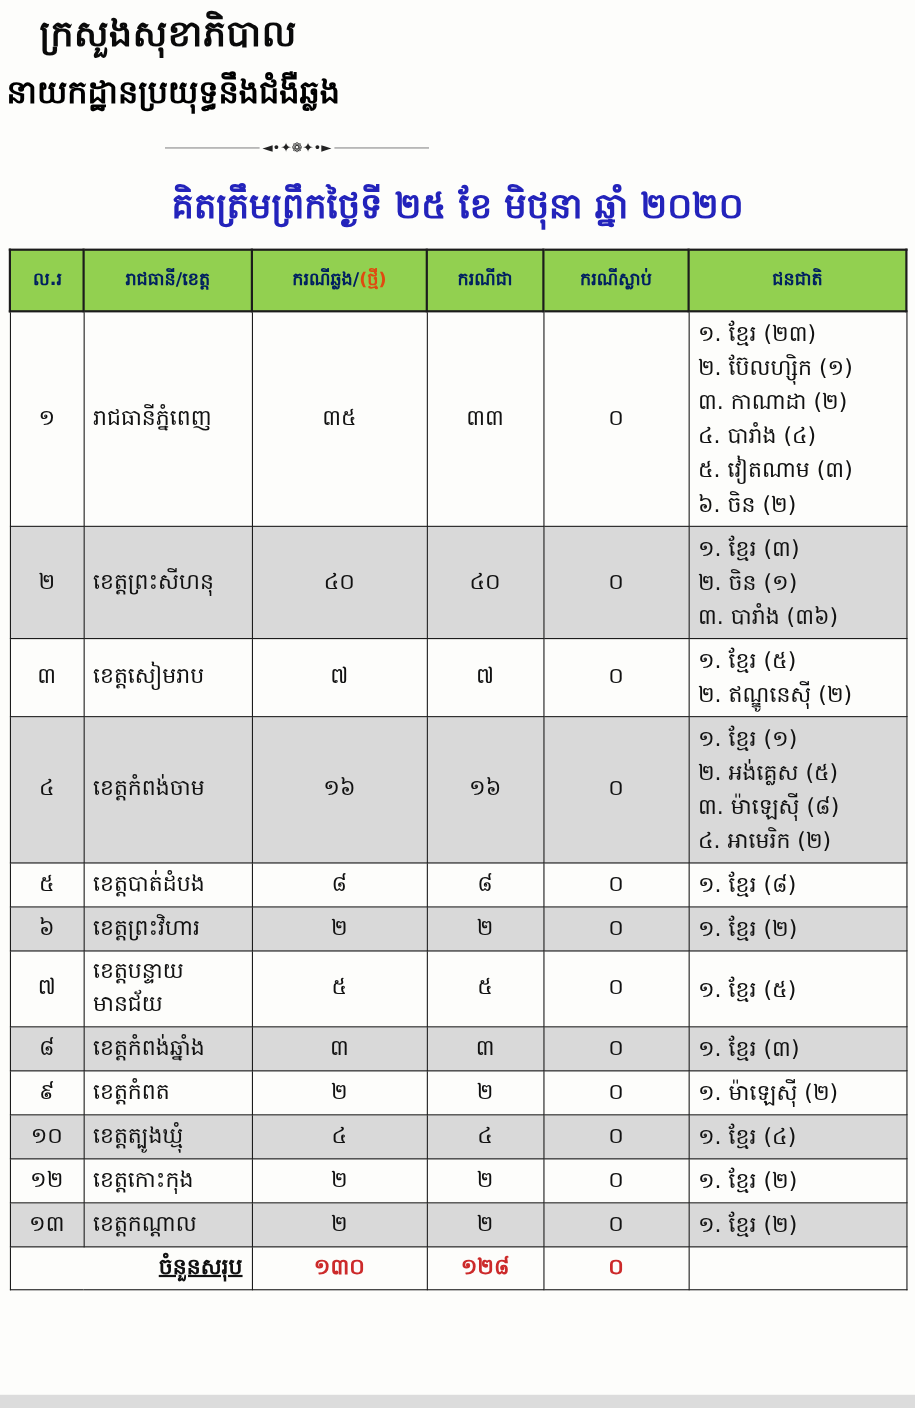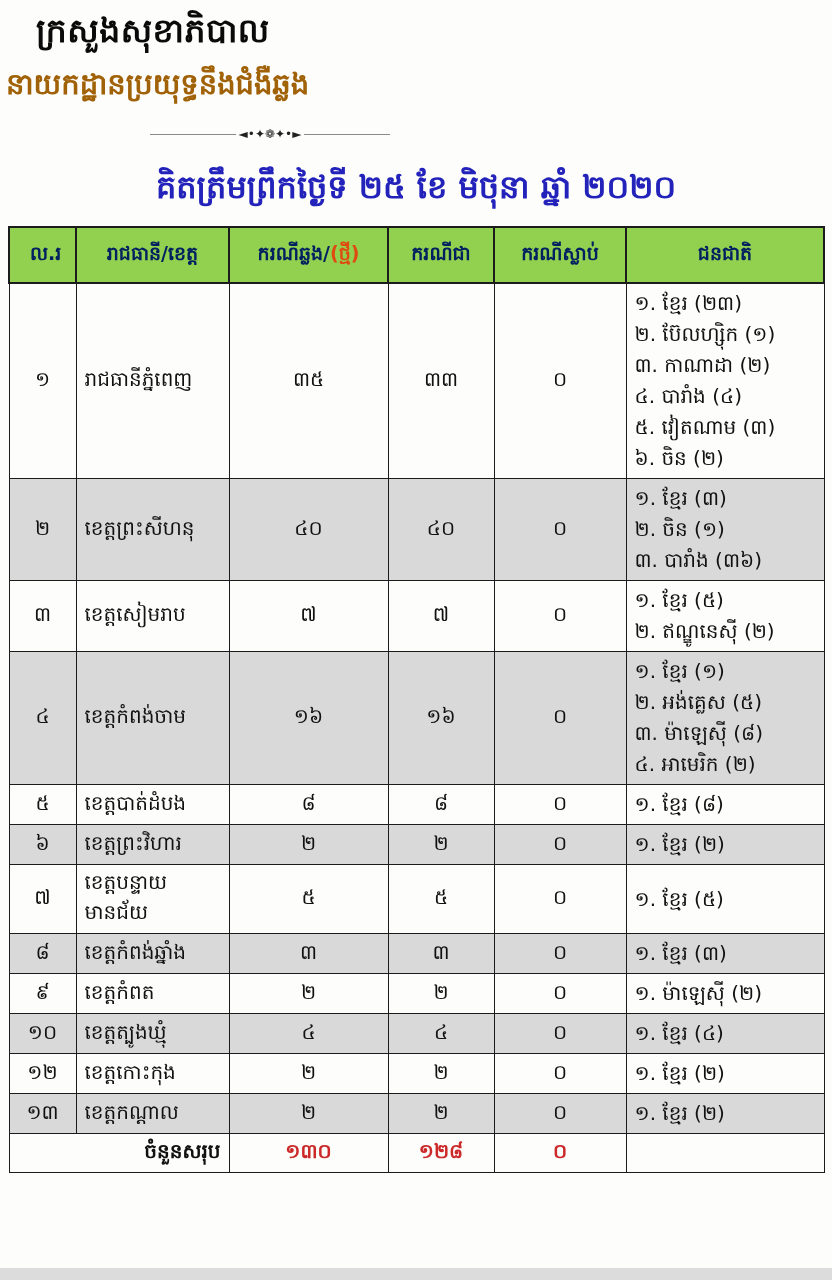--- a/index.html
+++ b/index.html
@@ -19,59 +19,59 @@
     font-family:"DejaVu Sans","Liberation Sans",sans-serif;
     color:#111;
     position:relative;
   }
   .doc{padding-top:6px;}
   .org-line1{
     font-size:33px;font-weight:bold;color:#0a0a0a;
     margin:4px 0 2px 36px;letter-spacing:0.5px;
   }
   .org-line2{
-    font-size:29px;font-weight:bold;color:#a16207;
+    font-size:29px;font-weight:bold;color:#000000;
     margin:8px 0 0 6px;
   }
   .ornament-row{
     margin:20px 0 0 150px;width:240px;
     display:flex;align-items:center;gap:3px;color:#444;
   }
   .ornament-row .hairline{flex:1;height:1px;background:#8a8a8a;}
   .ornament-glyphs{font-size:12px;line-height:12px;color:#222;white-space:nowrap;}
   .title-block{
     margin-top:24px;text-align:center;
     color:var(--title-blue);font-weight:bold;
   }
   .title-line1{font-size:33px;line-height:1.45;}
   .title-line2{font-size:32px;line-height:1.45;}
   table.covid-table{
     margin:16px 0 0 8px;width:815px;
     border-collapse:collapse;table-layout:fixed;
   }
   table.covid-table th{
     background:var(--header-green);color:var(--header-navy);
-    font-size:19px;font-weight:bold;height:56px;
+    font-size:16px;font-weight:bold;height:56px;
     border:2px solid var(--border-dark);text-align:center;
     padding:2px 20px;
   }
   table.covid-table td{
     border:1.6px solid var(--border-dark);
     font-size:20px;padding:4px 8px;vertical-align:middle;
     height:34px;
   }
   tbody tr:nth-child(even){background:var(--row-gray);}
   .col-no,.col-num{text-align:center;}
   .col-province{text-align:left;padding-left:10px;}
   .col-nat{text-align:left;padding-left:12px;}
   .nat-line{line-height:31px;white-space:nowrap;}
   .new-label{color:var(--new-red);}
   tfoot td{height:44px;}
   .total-label{
-    text-align:right;padding-right:14px;font-weight:bold;font-size:22px;
+    text-align:right;padding-right:14px;font-weight:bold;font-size:22px;text-decoration:underline;
   }
   .total-num{color:var(--total-red);font-weight:bold;font-size:21px;text-align:center;margin-top:25px;}
   .bottom-strip{
     position:absolute;left:0;right:0;bottom:0;height:12px;background:#dcdcdc;
   }
 </style>
 </head>
 <body>
 
 <div class="doc">

